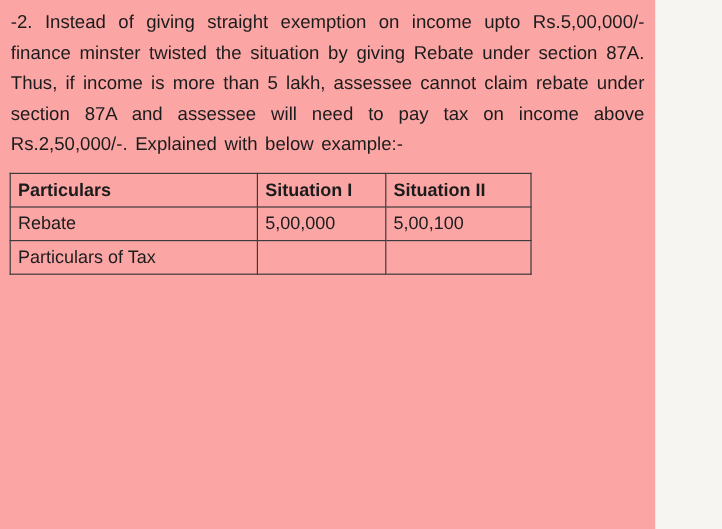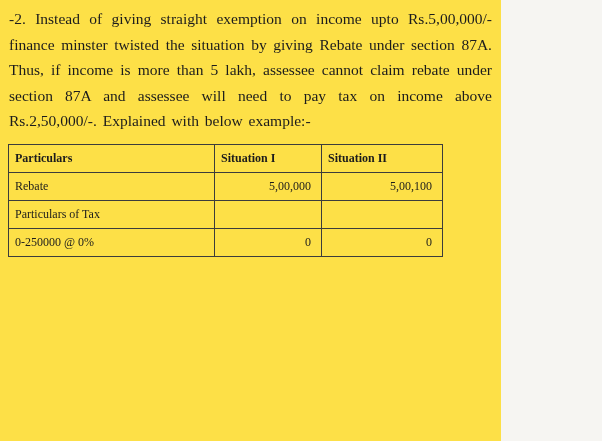--- a/index.html
+++ b/index.html
@@ -1,62 +1,61 @@
 <!DOCTYPE html>
 <html><head>
 <meta charset="utf-8">
 <style>
   html, body {
     margin: 0;
     padding: 0;
     background: #f6f5f2;
   }
   .page {
-    width: 501px;
+    width: 546px;
     height: 441px;
     box-sizing: border-box;
-    background: #fde047;
-    font-family: Liberation Serif, serif;
+    background: #fca5a5;
+    font-family: Liberation Sans, sans-serif;
     color: #1c1c1c;
     overflow: hidden;
   }
   .para {
     margin: 0;
     padding: 6px 9px 10px 9px;
     font-size: 15.5px;
     line-height: 25.5px;
     text-align: justify;
     word-spacing: 2px;
     color: #1c1c1c;
   }
   table.tax-table {
     border-collapse: collapse;
     table-layout: fixed;
     margin-left: 8px;
     width: 434px;
-    font-size: 12px;
+    font-size: 15px;
   }
   table.tax-table col.col-particulars { width: 206px; }
   table.tax-table col.col-sit1 { width: 107px; }
   table.tax-table col.col-sit2 { width: 121px; }
   table.tax-table th,
   table.tax-table td {
     border: 1px solid #3c3c3c;
     padding: 3px 8px 3px 6px;
     height: 21px;
     vertical-align: middle;
     text-align: left;
     white-space: nowrap;
     overflow: hidden;
   }
   table.tax-table th {
     font-weight: bold;
   }
   table.tax-table td.num {
-    text-align: right;
     padding-right: 10px;
   }
 </style>
 </head>
 <body>
 
 <div class="page">
 
   <p class="para">-2. Instead of giving straight exemption on income upto Rs.5,00,000/- finance minster twisted the situation by giving Rebate under section 87A. Thus, if income is more than 5 lakh, assessee cannot claim rebate under section 87A and assessee will need to pay tax on income above Rs.2,50,000/-. Explained with below example:-</p>
 
@@ -77,21 +76,16 @@
         <tr>
           <td>Rebate</td>
           <td class="num">5,00,000</td>
           <td class="num">5,00,100</td>
         </tr>
         <tr>
           <td>Particulars of Tax</td>
           <td class="num"></td>
           <td class="num"></td>
         </tr>
-        <tr>
-          <td>0-250000 @ 0%</td>
-          <td class="num">0</td>
-          <td class="num">0</td>
-        </tr>
       </tbody>
   </table>
 
 </div>
 
 </body></html>

